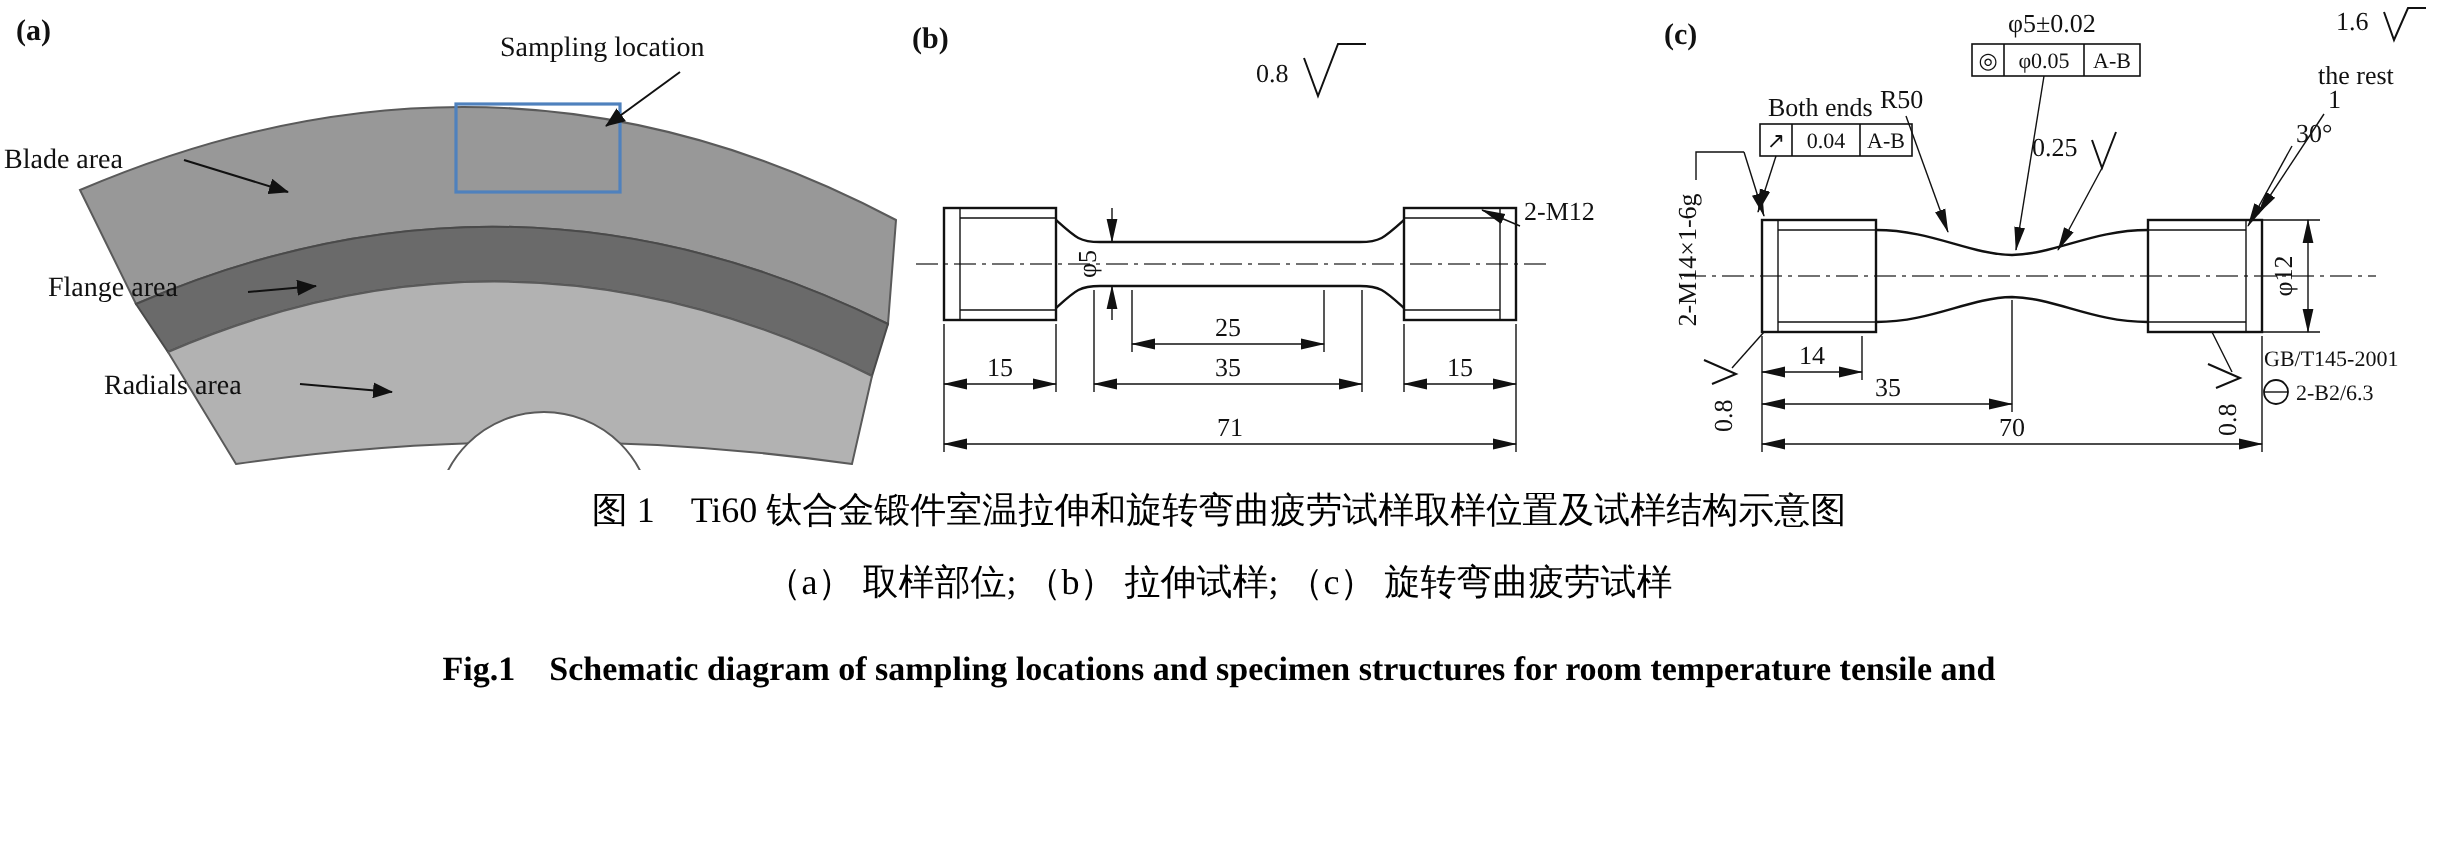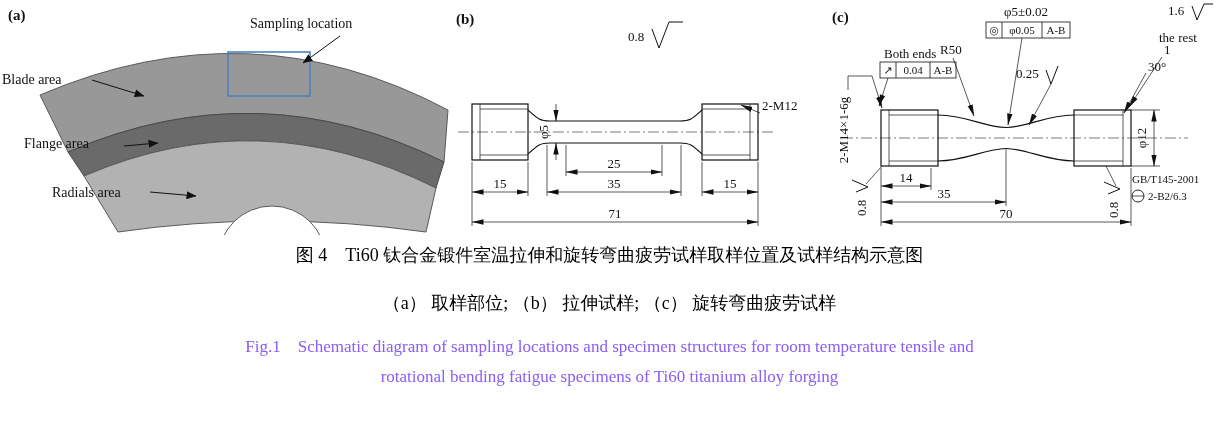--- a/index.html
+++ b/index.html
@@ -6,23 +6,23 @@
   .page{position:relative;width:1219px;height:432px;background:#fff;overflow:hidden;
         font-family:"Liberation Serif",serif;color:#111;}
   .panels{position:relative;width:1219px;height:235px;}
   .panels svg{position:absolute;top:0;}
   svg text{font-family:"Liberation Serif",serif;font-size:14px;fill:#111;}
   svg text.pl{font-size:15px;font-weight:700;}
   svg text.dt{font-size:13px;}
   svg text.ft{font-size:11px;}
   .caption{width:1219px;text-align:center;}
   .caption .zh{font-size:18px;color:#000;}
-  .caption .en{font-size:17px;font-weight:400;color:#8b5cf6;}
+  .caption .en{font-size:17px;font-weight:700;color:#000000;}
   .t1{margin-top:8px;}
-  .t2{margin-top:24px;}
+  .t2{margin-top:12px;}
   .t3{margin-top:20px;}
   .t4{margin-top:9px;}
   .t5{margin-top:9px;font-weight:600;}
 </style>
 </head>
 <body>
 
 <div class="page">
   <div class="panels">
 
@@ -238,18 +238,17 @@
       </g>
       <g>
         <text x="80" y="182" text-anchor="middle" class="dt">14</text>
         <text x="118" y="198" text-anchor="middle" class="dt">35</text>
         <text x="180" y="218" text-anchor="middle" class="dt">70</text>
       </g>
     </svg>
   </div>
 
   <div class="caption">
-    <div class="zh t1">图 4　Ti60 钛合金锻件室温拉伸和旋转弯曲疲劳试样取样位置及试样结构示意图</div>
+    <div class="zh t1">图 1　Ti60 钛合金锻件室温拉伸和旋转弯曲疲劳试样取样位置及试样结构示意图</div>
     <div class="zh t2">（a） 取样部位; （b） 拉伸试样; （c） 旋转弯曲疲劳试样</div>
     <div class="en t3">Fig.1　Schematic diagram of sampling locations and specimen structures for room temperature tensile and</div>
-    <div class="en t4">rotational bending fatigue specimens of Ti60 titanium alloy forging</div>
   </div>
 </div>
 
 </body></html>

